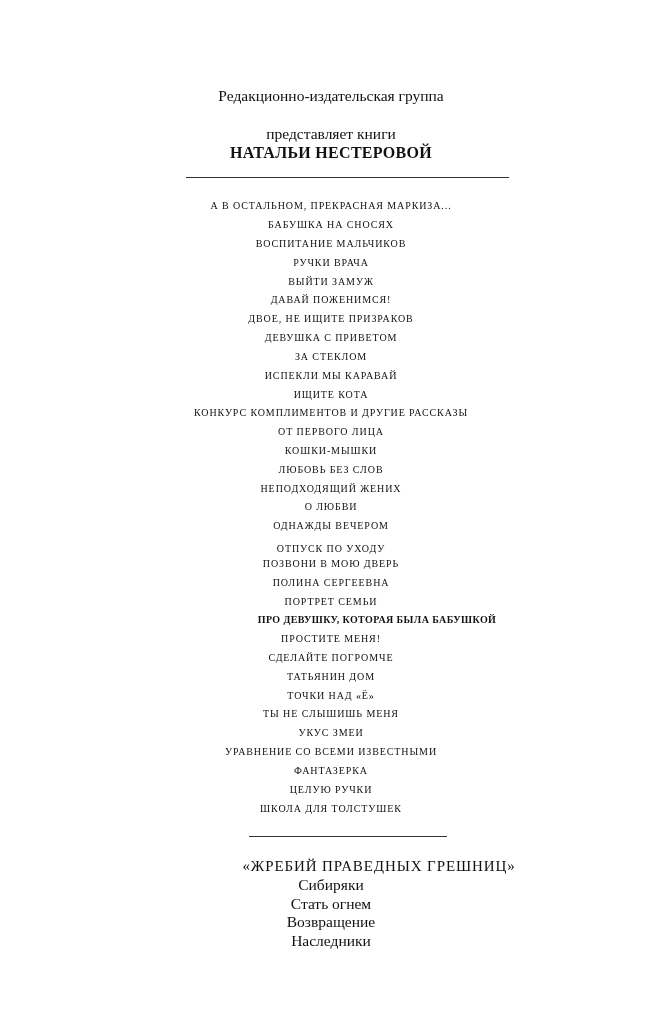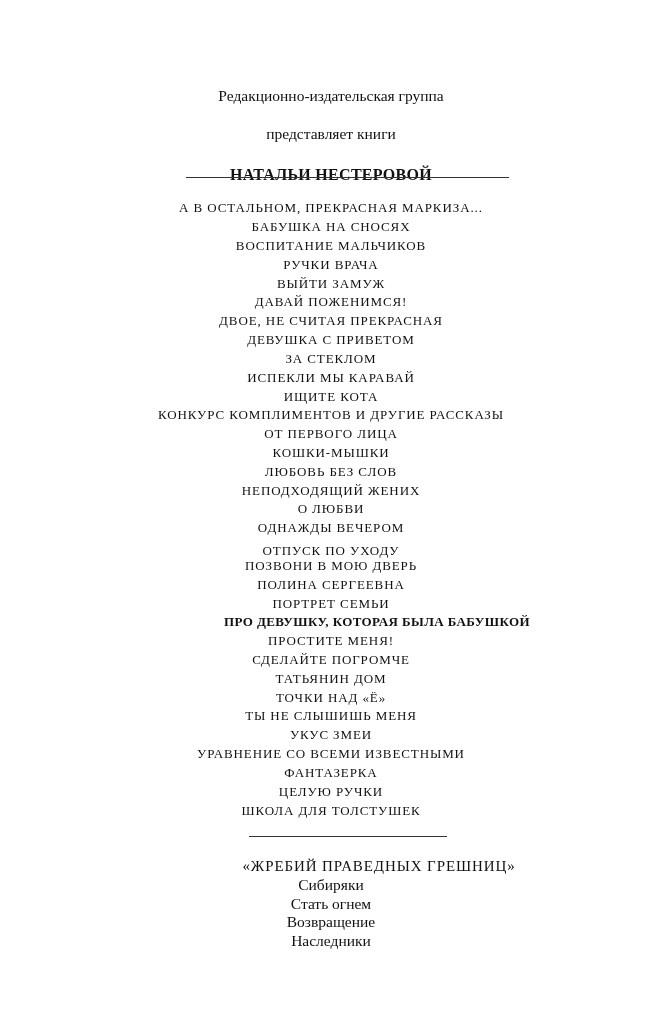--- a/index.html
+++ b/index.html
@@ -32,21 +32,21 @@
     }
     .intro {
       font-size: 15.5px;
     }
     .author {
       font-size: 16px;
       font-weight: bold;
       letter-spacing: 0.3px;
     }
     .title {
-      font-size: 13px;
+      font-size: 10px;
       letter-spacing: 0.9px;
     }
     .title.bold {
       font-weight: bold;
       letter-spacing: 0.4px;
     }
     .series-title {
       font-size: 15px;
       letter-spacing: 0.9px;
     }
@@ -59,32 +59,32 @@
       background: #333333;
     }
   </style>
 </head>
 <body>
 
 <div class="page">
 
   <div class="line intro" style="top:88px;">Редакционно-издательская группа</div>
   <div class="line intro" style="top:126px;">представляет книги</div>
-  <div class="line author" style="top:145px;margin-top:22px;">НАТАЛЬИ НЕСТЕРОВОЙ</div>
+  <div class="line author" style="top:145px;">НАТАЛЬИ НЕСТЕРОВОЙ</div>
 
   <div class="rule" style="left:186px; width:323px; top:177px;"></div>
 
   <div>
     <div class="line title" style="top:201px;">А В ОСТАЛЬНОМ, ПРЕКРАСНАЯ МАРКИЗА...</div>
     <div class="line title" style="top:220px;">БАБУШКА НА СНОСЯХ</div>
     <div class="line title" style="top:239px;">ВОСПИТАНИЕ МАЛЬЧИКОВ</div>
     <div class="line title" style="top:258px;">РУЧКИ ВРАЧА</div>
     <div class="line title" style="top:277px;">ВЫЙТИ ЗАМУЖ</div>
     <div class="line title" style="top:295px;">ДАВАЙ ПОЖЕНИМСЯ!</div>
-    <div class="line title" style="top:314px;">ДВОЕ, НЕ СЧИТАЯ ПРЕКРАСНАЯ</div>
+    <div class="line title" style="top:314px;">ДВОЕ, НЕ ИЩИТЕ ПРИЗРАКОВ</div>
     <div class="line title" style="top:333px;">ДЕВУШКА С ПРИВЕТОМ</div>
     <div class="line title" style="top:352px;">ЗА СТЕКЛОМ</div>
     <div class="line title" style="top:371px;">ИСПЕКЛИ МЫ КАРАВАЙ</div>
     <div class="line title" style="top:390px;">ИЩИТЕ КОТА</div>
     <div class="line title" style="top:408px;">КОНКУРС КОМПЛИМЕНТОВ И ДРУГИЕ РАССКАЗЫ</div>
     <div class="line title" style="top:427px;">ОТ ПЕРВОГО ЛИЦА</div>
     <div class="line title" style="top:446px;">КОШКИ-МЫШКИ</div>
     <div class="line title" style="top:465px;">ЛЮБОВЬ БЕЗ СЛОВ</div>
     <div class="line title" style="top:484px;">НЕПОДХОДЯЩИЙ ЖЕНИХ</div>
     <div class="line title" style="top:502px;">О ЛЮБВИ</div>

